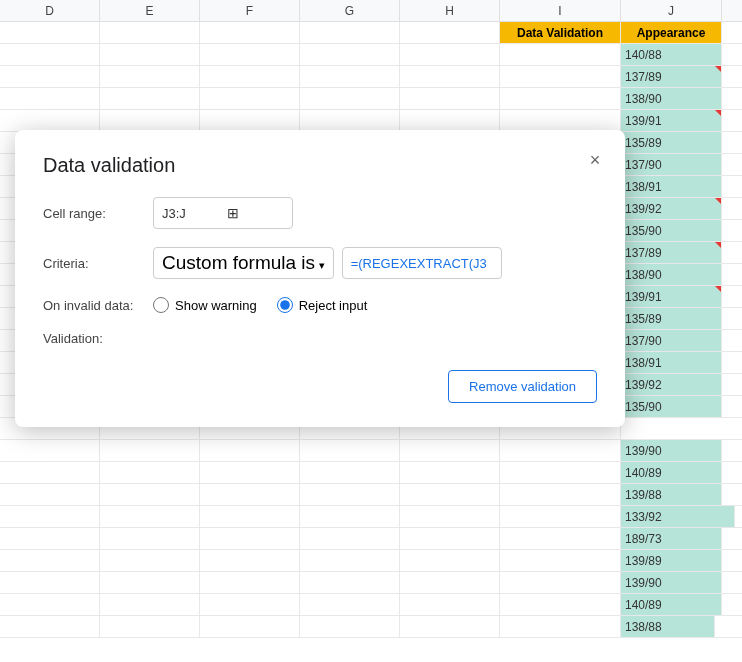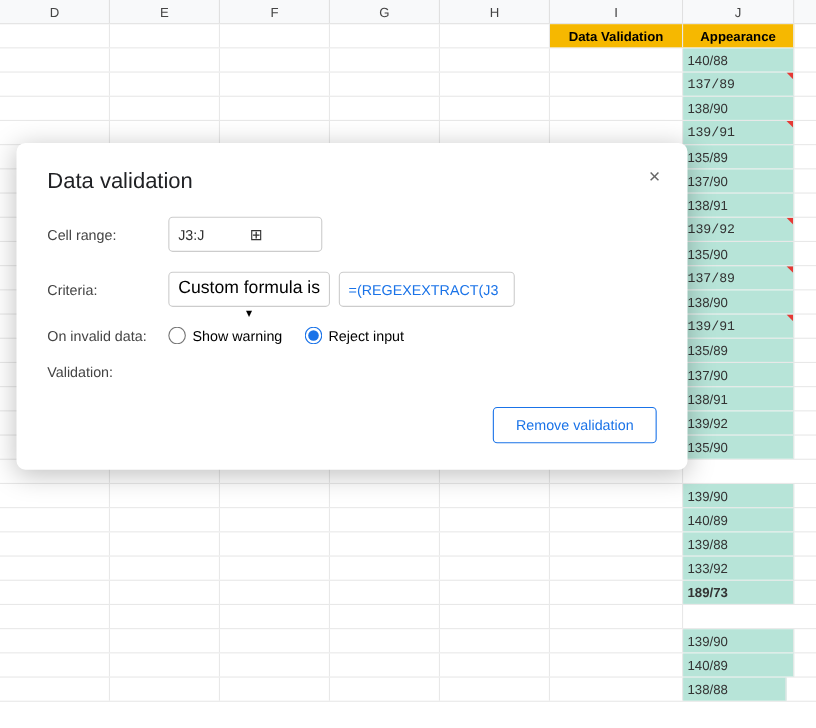--- a/index.html
+++ b/index.html
@@ -71,21 +71,20 @@
 
     .cell-header-gold {
       background: #f6b800;
       color: #000;
       font-weight: 600;
       text-align: center;
     }
 
     .cell-red-tri {
       position: relative;
-      font-family: Liberation Mono, monospace;
     }
 
     .cell-red-tri::after {
       content: '';
       position: absolute;
       top: 0;
       right: 0;
       border-style: solid;
       border-width: 0 6px 6px 0;
       border-color: transparent #e53935 transparent transparent;
@@ -173,28 +172,27 @@
     .criteria-controls {
       display: flex;
       gap: 8px;
       align-items: center;
     }
 
     .dropdown-select {
       border: 1px solid #ccc;
       border-radius: 4px;
       padding: 5px 8px;
-      font-size: 16px;
+      font-size: 19px;
       height: 32px;
       background: #fff;
       cursor: pointer;
       display: flex;
       align-items: center;
       gap: 4px;
-      flex-direction: column;
     }
 
     .formula-input {
       border: 1px solid #ccc;
       border-radius: 4px;
       padding: 5px 8px;
       font-size: 13px;
       height: 32px;
       width: 160px;
       color: #1a73e8;
@@ -488,38 +486,39 @@
       <div class="grid-cell" style="width:121px;"></div>
       <div class="grid-cell cell-teal" style="width:101px;">139/88</div>
     </div>
     <div class="grid-row">
       <div class="grid-cell" style="width:100px;"></div>
       <div class="grid-cell" style="width:100px;"></div>
       <div class="grid-cell" style="width:100px;"></div>
       <div class="grid-cell" style="width:100px;"></div>
       <div class="grid-cell" style="width:100px;"></div>
       <div class="grid-cell" style="width:121px;"></div>
-      <div class="grid-cell cell-teal" style="width:101px;">133/92</div>
-    </div>
-    <div class="grid-row">
-      <div class="grid-cell" style="width:100px;"></div>
-      <div class="grid-cell" style="width:100px;"></div>
-      <div class="grid-cell" style="width:100px;"></div>
-      <div class="grid-cell" style="width:100px;"></div>
-      <div class="grid-cell" style="width:100px;"></div>
-      <div class="grid-cell" style="width:121px;"></div>
-      <div class="grid-cell cell-teal" style="width:101px;font-weight:bold;">189/73</div>
-    </div>
-    <div class="grid-row">
-      <div class="grid-cell" style="width:100px;"></div>
-      <div class="grid-cell" style="width:100px;"></div>
-      <div class="grid-cell" style="width:100px;"></div>
-      <div class="grid-cell" style="width:100px;"></div>
-      <div class="grid-cell" style="width:100px;"></div>
-      <div class="grid-cell" style="width:121px;"></div>
+      <div class="grid-cell cell-teal" style="width:114px;">133/92</div>
+    </div>
+    <div class="grid-row">
+      <div class="grid-cell" style="width:100px;"></div>
+      <div class="grid-cell" style="width:100px;"></div>
+      <div class="grid-cell" style="width:100px;"></div>
+      <div class="grid-cell" style="width:100px;"></div>
+      <div class="grid-cell" style="width:100px;"></div>
+      <div class="grid-cell" style="width:121px;"></div>
+      <div class="grid-cell cell-teal" style="width:101px;">189/73</div>
+    </div>
+    <div class="grid-row">
+      <div class="grid-cell" style="width:100px;"></div>
+      <div class="grid-cell" style="width:100px;"></div>
+      <div class="grid-cell" style="width:100px;"></div>
+      <div class="grid-cell" style="width:100px;"></div>
+      <div class="grid-cell" style="width:100px;"></div>
+      <div class="grid-cell" style="width:121px;"></div>
+      <div class="grid-cell cell-teal" style="width:101px;">139/89</div>
     </div>
     <div class="grid-row">
       <div class="grid-cell" style="width:100px;"></div>
       <div class="grid-cell" style="width:100px;"></div>
       <div class="grid-cell" style="width:100px;"></div>
       <div class="grid-cell" style="width:100px;"></div>
       <div class="grid-cell" style="width:100px;"></div>
       <div class="grid-cell" style="width:121px;"></div>
       <div class="grid-cell cell-teal" style="width:101px;">139/90</div>
     </div>

